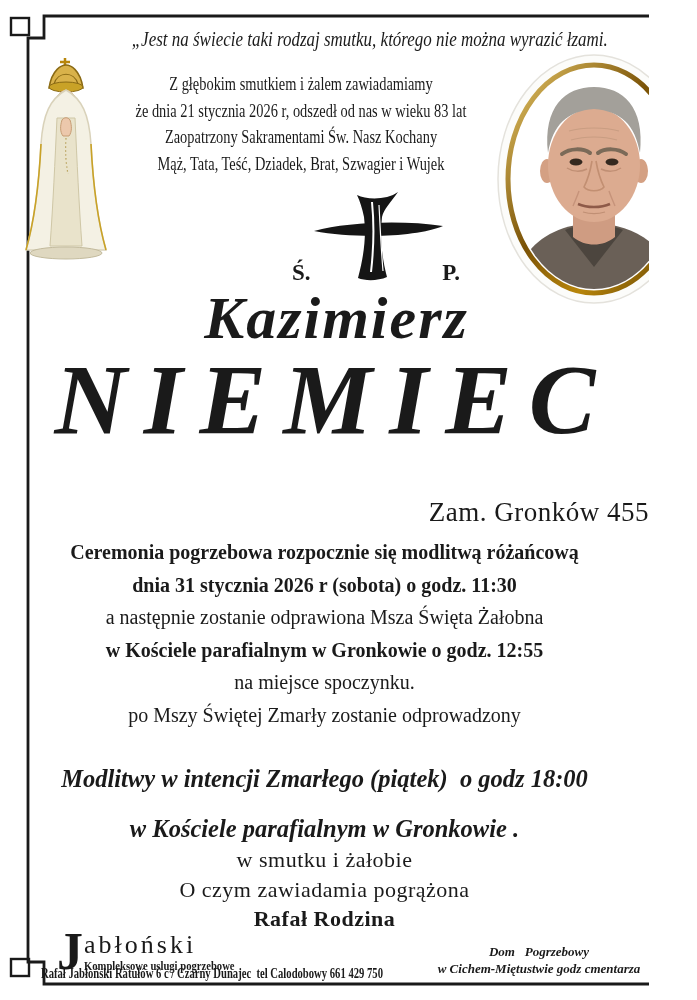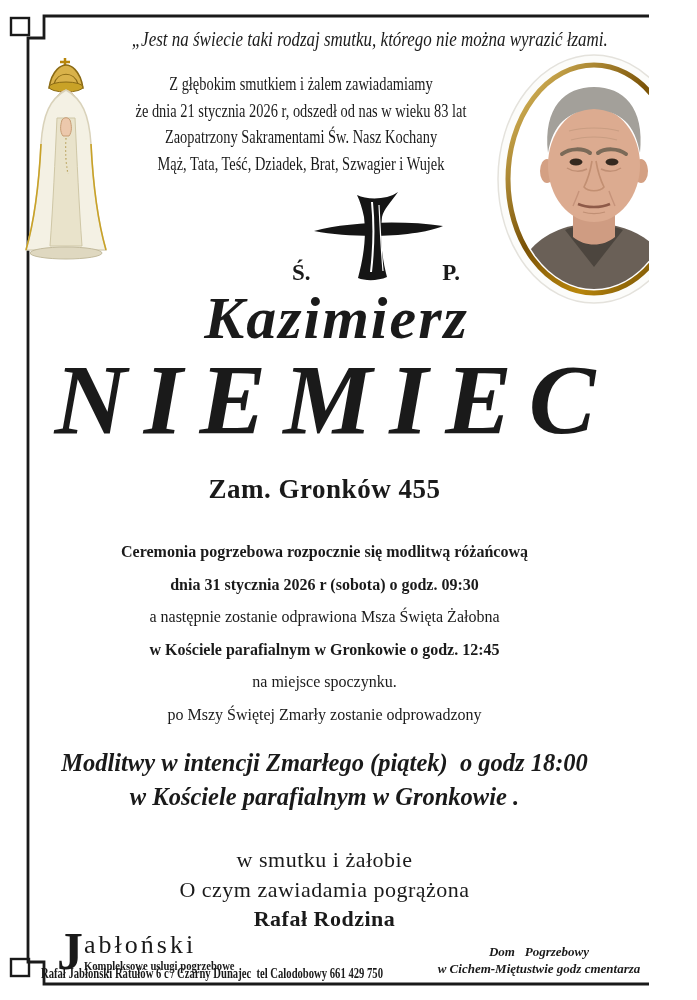--- a/index.html
+++ b/index.html
@@ -1,20 +1,20 @@
 <!DOCTYPE html>
 <html><head>
 <meta charset="utf-8">
 <style>
   html,body{margin:0;padding:0;background:#fff;}
   .page{position:relative;width:649px;height:1000px;background:#fff;overflow:hidden;
         font-family:"Liberation Serif","DejaVu Serif",serif;color:#1a1a1a;}
   .abs{position:absolute;}
   .center{text-align:center;left:0;right:0;}
-  .pre{white-space:pre;}
+  .pre{white-space:pre;margin-top:16px;}
   svg.frame{position:absolute;inset:0;width:697px;height:1000px;pointer-events:none;}
 
   .quote{top:27px;left:20px;width:660px;text-align:center;font-style:italic;font-size:21.5px;
          transform:scaleX(.79) translateX(25px);transform-origin:50% 50%;white-space:nowrap;}
 
   .announce{top:71px;left:56px;width:490px;text-align:center;font-size:18px;line-height:26.5px;
             transform:scaleX(.8);transform-origin:50% 50%;}
   .announce div{white-space:nowrap;}
 
   .statue{top:56px;left:16px;}
@@ -23,23 +23,23 @@
   .sp-block{top:190px;left:288px;width:178px;height:100px;}
   .sp-letter{position:absolute;bottom:4px;font-size:23px;font-weight:bold;}
   .sp-left{left:4px;}
   .sp-right{right:6px;}
   .sp-cross{position:absolute;left:14px;top:0;}
 
   .firstname{top:284px;font-size:60px;font-weight:bold;font-style:italic;line-height:1.15;
              letter-spacing:2px;transform:translateX(12px);}
   .lastname{top:344px;font-size:100px;font-weight:bold;font-style:italic;line-height:1.12;
             letter-spacing:17px;transform:translateX(9px);white-space:nowrap;}
-  .residence{top:474px;font-size:27px;font-weight:bold;letter-spacing:.5px;}
+  .residence{top:497px;font-size:27px;font-weight:normal;letter-spacing:.5px;text-align:right;}
 
-  .ceremony{top:536px;font-size:16px;line-height:32.5px;}
+  .ceremony{top:536px;font-size:20px;line-height:32.5px;}
   .ceremony div{white-space:nowrap;}
   .b{font-weight:bold;}
 
   .prayers{top:746px;font-size:24.5px;line-height:34px;font-weight:bold;font-style:italic;}
   .closing{top:845px;font-size:22px;line-height:29.5px;letter-spacing:.5px;}
 
   .logo{top:933px;left:57px;display:flex;align-items:flex-start;}
   .logo-j{font-size:52px;font-weight:bold;line-height:.72;margin-right:1px;}
   .logo-col{display:flex;flex-direction:column;}
   .logo-name{font-size:26px;font-weight:normal;letter-spacing:3px;line-height:.95;}
@@ -142,23 +142,23 @@
       </g>
     </svg>
   </div>
 
   <div class="abs center firstname">Kazimierz</div>
   <div class="abs center lastname">NIEMIEC</div>
   <div class="abs center residence">Zam. Gronków 455</div>
 
   <div class="abs center ceremony">
     <div class="b">Ceremonia pogrzebowa rozpocznie się modlitwą różańcową</div>
-    <div class="b">dnia 31 stycznia 2026 r (sobota) o godz. 09:30</div>
+    <div class="b">dnia 31 stycznia 2026 r (sobota) o godz. 11:30</div>
     <div>a następnie zostanie odprawiona Msza Święta Żałobna</div>
-    <div class="b">w Kościele parafialnym w Gronkowie o godz. 12:45</div>
+    <div class="b">w Kościele parafialnym w Gronkowie o godz. 12:55</div>
     <div>na miejsce spoczynku.</div>
     <div>po Mszy Świętej Zmarły zostanie odprowadzony</div>
   </div>
 
   <div class="abs center prayers">
     <div class="pre">Modlitwy w intencji Zmarłego (piątek)  o godz 18:00</div>
     <div class="pre">w Kościele parafialnym w Gronkowie .</div>
   </div>
 
   <div class="abs center closing">

